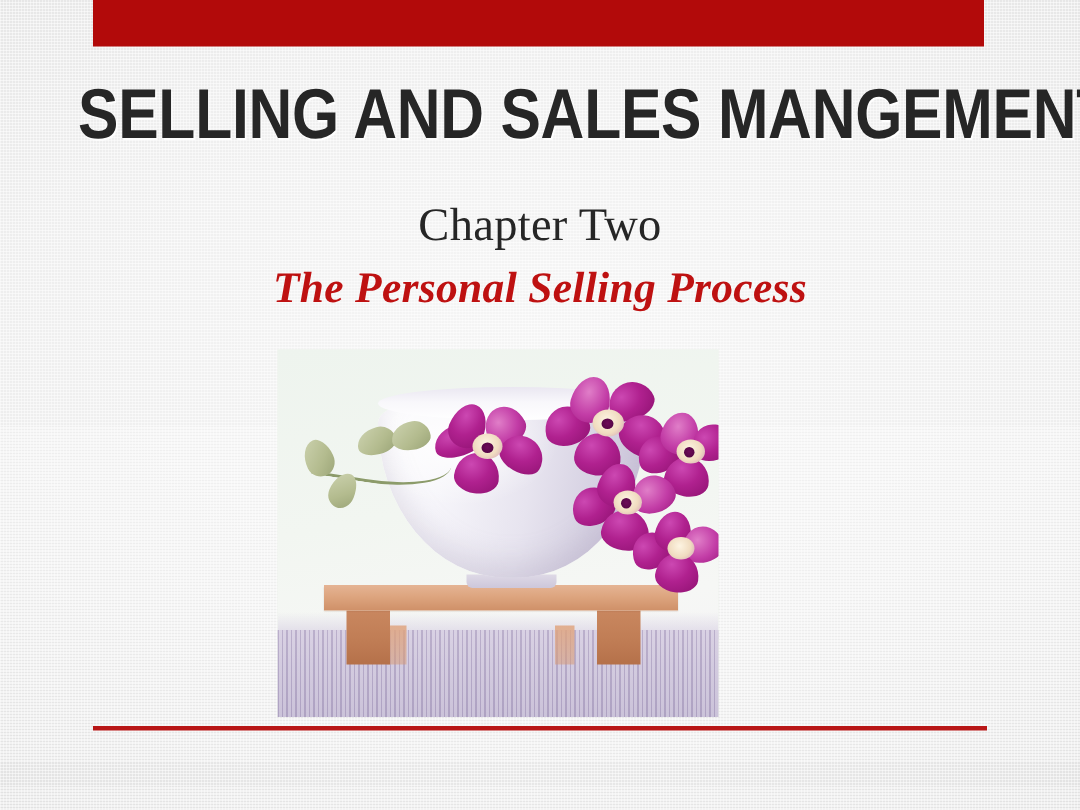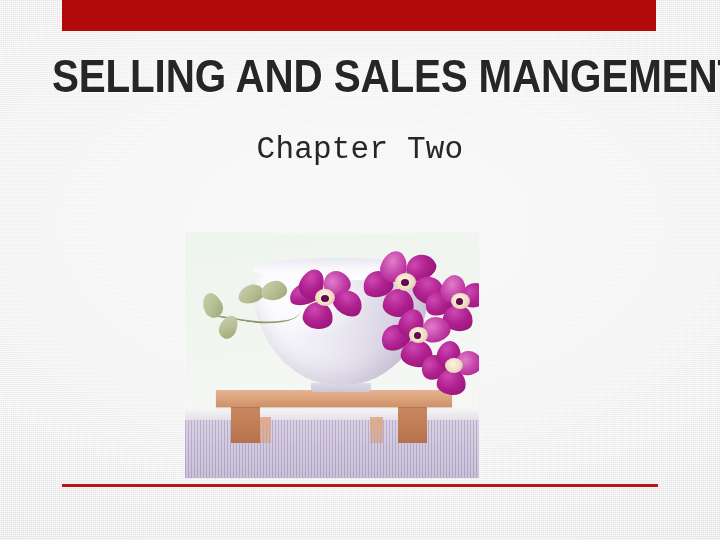--- a/index.html
+++ b/index.html
@@ -62,21 +62,21 @@
 
   
   #body-block {
     position: absolute;
     left: 60px;
     top: 130px;
     width: 600px;
     text-align: center;
   }
   .line-chapter {
-    font-family: Liberation Mono, monospace;
+    font-family: Liberation Serif, serif;
     font-size: 31px;
     line-height: 40px;
     color: #262626;
     letter-spacing: 0.2px;
   }
   .line-topic {
     font-family: "Liberation Serif", serif;
     font-size: 29px;
     line-height: 44px;
     font-weight: bold;
@@ -239,20 +239,21 @@
 <body>
 
 <div id="slide">
 
   <div id="top-bar"></div>
 
   <div id="title">SELLING AND SALES MANGEMENT</div>
 
   <div id="body-block">
     <div class="line-chapter">Chapter Two</div>
+    <div class="line-topic">The Personal Selling Process</div>
   </div>
 
   <div id="photo">
     <div class="sky"></div>
 
     <div class="mat-haze"></div>
     <div class="mat"></div>
 
     <div class="leg-inner l"></div>
     <div class="leg-inner r"></div>

